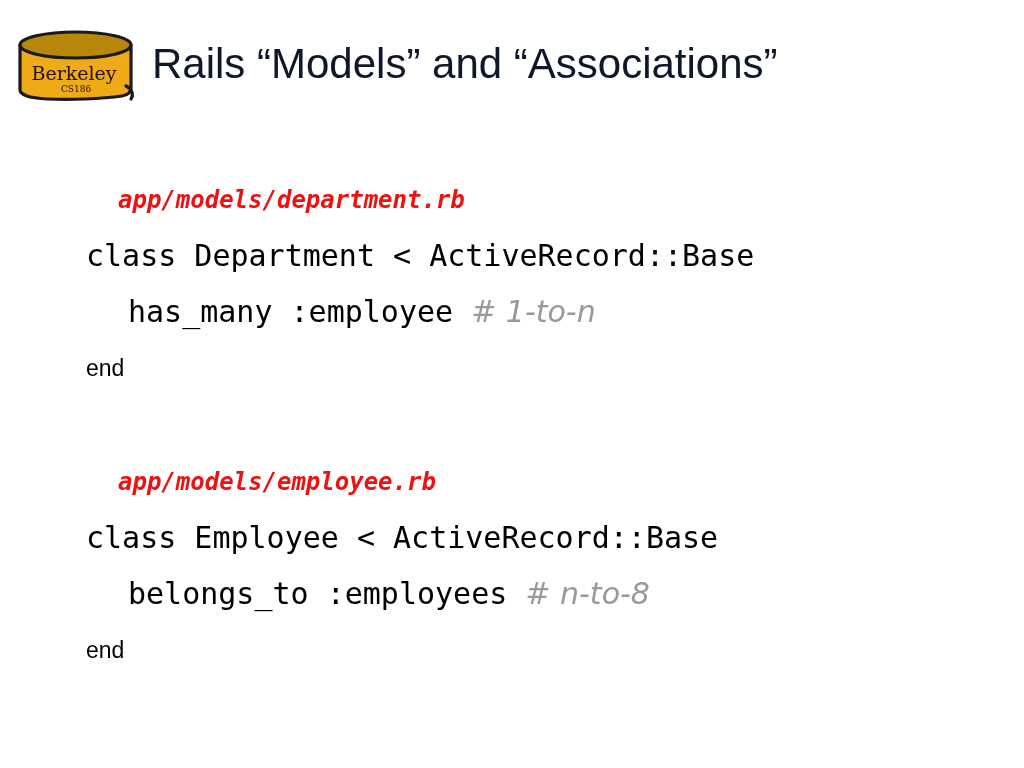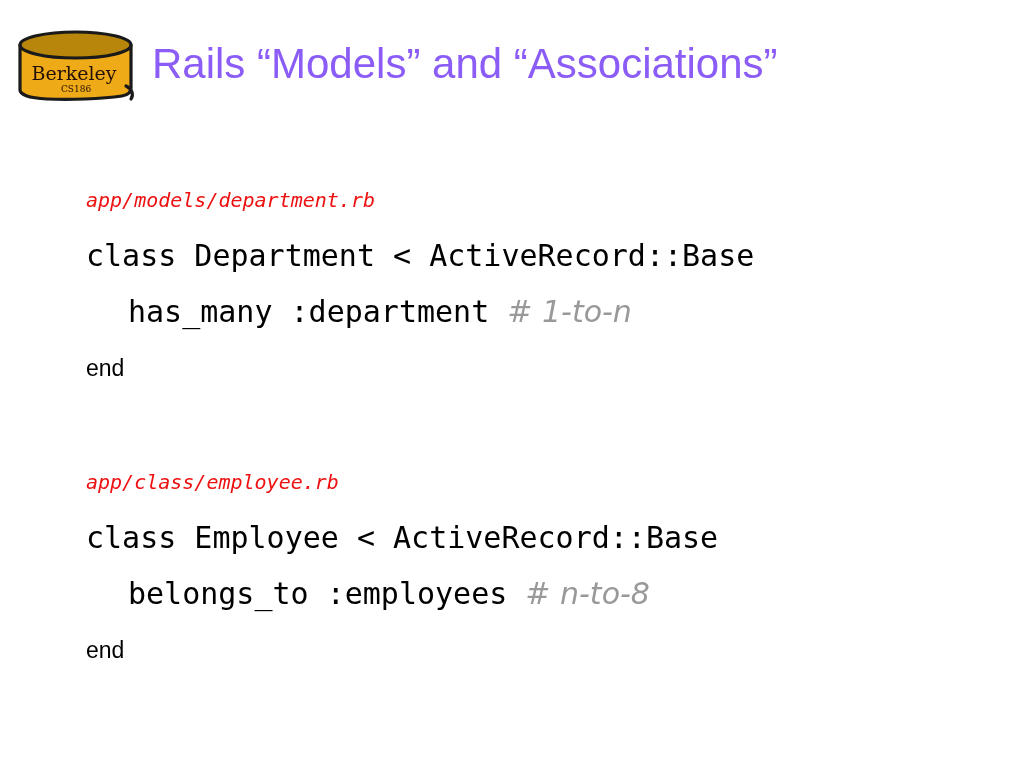--- a/index.html
+++ b/index.html
@@ -33,21 +33,21 @@
     text-align: right;
   }
   .logo svg { display: block; }
 
   .slide-title {
     position: absolute;
     left: 152px;
     top: 38px;
     font-size: 42px;
     line-height: 52px;
-    color: #8b5cf6;
+    color: #0f172a;
     font-family: "Liberation Sans", sans-serif;
     white-space: nowrap;
     letter-spacing: 0px;
   }
 
   
   .code-body {
     position: absolute;
     left: 86px;
     top: 172px;
@@ -63,23 +63,24 @@
     height: 56px;
     line-height: 56px;
     white-space: pre;
     font-size: 31px;
     color: #000000;
   }
 
   .code-line.filename {
     font-family: "DejaVu Sans Mono", "Liberation Mono", monospace;
     font-style: italic;
-    font-weight: normal;
+    font-weight: bold;
     color: #ee1111;
-    font-size: 20px;
+    font-size: 24px;
+    margin-left: 32px;
   }
 
   .code-line.mono {
     font-family: "DejaVu Sans Mono", "Liberation Mono", monospace;
     font-size: 30px;
   }
 
   .code-line.sans {
     font-family: Liberation Sans, sans-serif;
     font-size: 23px;
@@ -116,26 +117,26 @@
 
   <div class="slide-title">Rails “Models” and “Associations”</div>
 
 </div>
 
 <div class="code-body">
 
   <div class="code-block">
     <div class="code-line filename">app/models/department.rb</div>
     <div class="code-line mono">class Department &lt; ActiveRecord::Base</div>
-    <div class="code-line mono indented"><span>has_many :department </span><span class="comment"># 1-to-n</span></div>
+    <div class="code-line mono indented"><span>has_many :employee </span><span class="comment"># 1-to-n</span></div>
     <div class="code-line sans">end</div>
   </div>
 
   <div class="block-gap"></div>
 
   <div class="code-block">
-    <div class="code-line filename">app/class/employee.rb</div>
+    <div class="code-line filename">app/models/employee.rb</div>
     <div class="code-line mono">class Employee &lt; ActiveRecord::Base</div>
     <div class="code-line mono indented"><span>belongs_to :employees </span><span class="comment"># n-to-8</span></div>
     <div class="code-line sans">end</div>
   </div>
 
 </div>
 
 </body></html>

